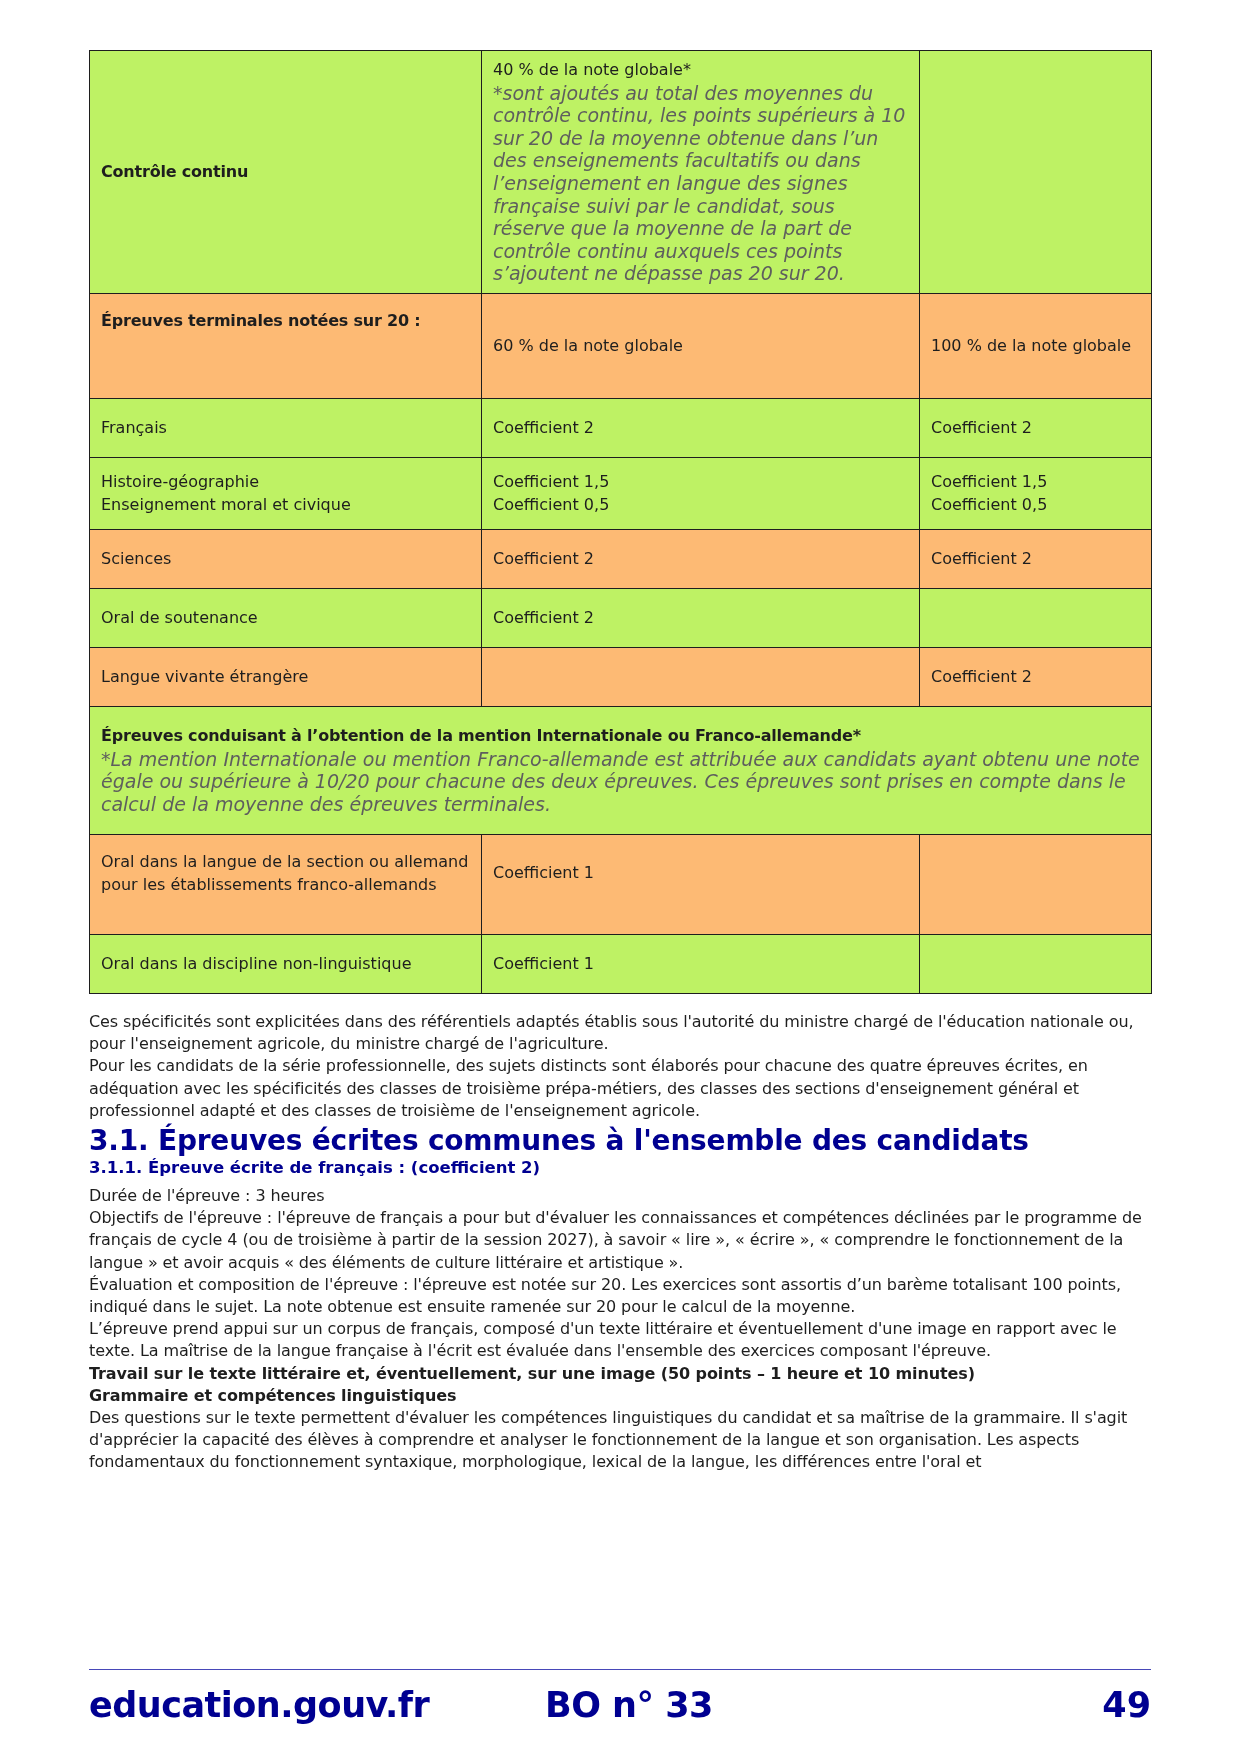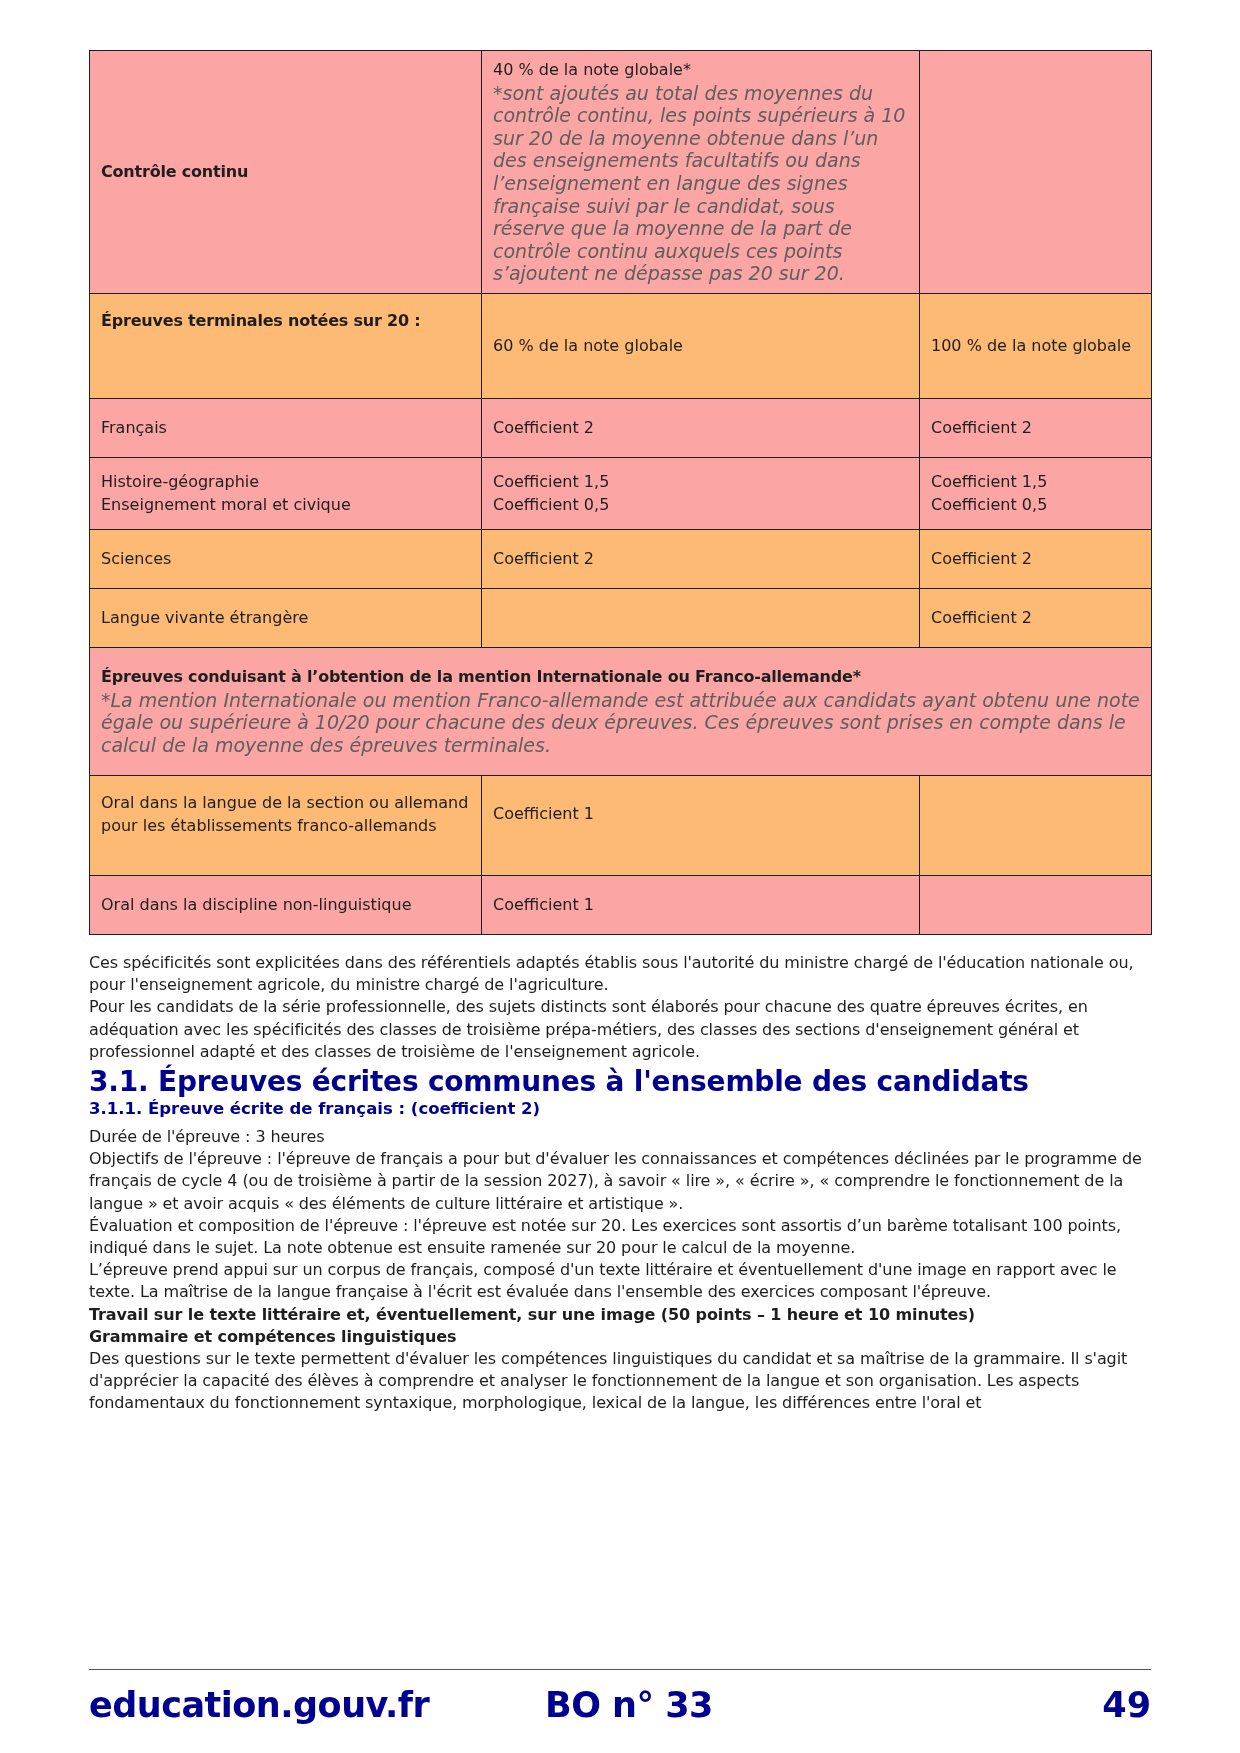--- a/index.html
+++ b/index.html
@@ -11,21 +11,21 @@
     table.grid {
       width: 1062px; border-collapse: collapse; table-layout: fixed;
       font-size: 16px; line-height: 22.5px;
     }
     table.grid td {
       border: 1.5px solid #1e1e1e; padding: 0 11px; vertical-align: middle;
     }
     col.c1 { width: 392px; }
     col.c2 { width: 438px; }
     col.c3 { width: 232px; }
-    tr.dark td { background: #fca5a5; }
+    tr.dark td { background: #bef264; }
     tr.light td { background: #fdba74; }
     .bold { font-weight: bold; font-size: 16px; letter-spacing: -0.2px; }
     .note { font-style: italic; color: #5e5e5e; font-size: 19px; line-height: 22.6px; }
     .pre { white-space: pre-line; }
     .body-text { font-size: 16px; line-height: 22.2px; letter-spacing: -0.1px; }
     .body-text p { margin: 0; }
     .p-bold { font-weight: bold; }
     h2.sec { margin: 4px 0 0 0; color: #000091; font-size: 28px; line-height: 30px; font-weight: bold; letter-spacing: -0.2px; }
     h3.subsec { margin: 0 0 5px 0; color: #000091; font-size: 16.5px; line-height: 24px; font-weight: bold; }
     .footer-rule { position: absolute; left: 89px; top: 1669px; width: 1062px; height: 0; border-top: 1.5px solid #4848b8; }
@@ -69,20 +69,25 @@
         <td class="pre">Coefficient 1,5
 Coefficient 0,5</td>
         <td class="pre">Coefficient 1,5
 Coefficient 0,5</td>
       </tr>
       <tr class="light" style="height:59px">
         <td>Sciences</td>
         <td>Coefficient 2</td>
         <td>Coefficient 2</td>
       </tr>
+      <tr class="dark" style="height:59px">
+        <td>Oral de soutenance</td>
+        <td>Coefficient 2</td>
+        <td></td>
+      </tr>
       <tr class="light" style="height:59px">
         <td>Langue vivante étrangère</td>
         <td></td>
         <td>Coefficient 2</td>
       </tr>
       <tr class="dark" style="height:128px">
         <td colspan="3">
           <div class="bold">Épreuves conduisant à l’obtention de la mention Internationale ou Franco-allemande*</div>
           <div class="note">*La mention Internationale ou mention Franco-allemande est attribuée aux candidats ayant obtenu une note égale ou supérieure à 10/20 pour chacune des deux épreuves. Ces épreuves sont prises en compte dans le calcul de la moyenne des épreuves terminales.</div>
         </td>

